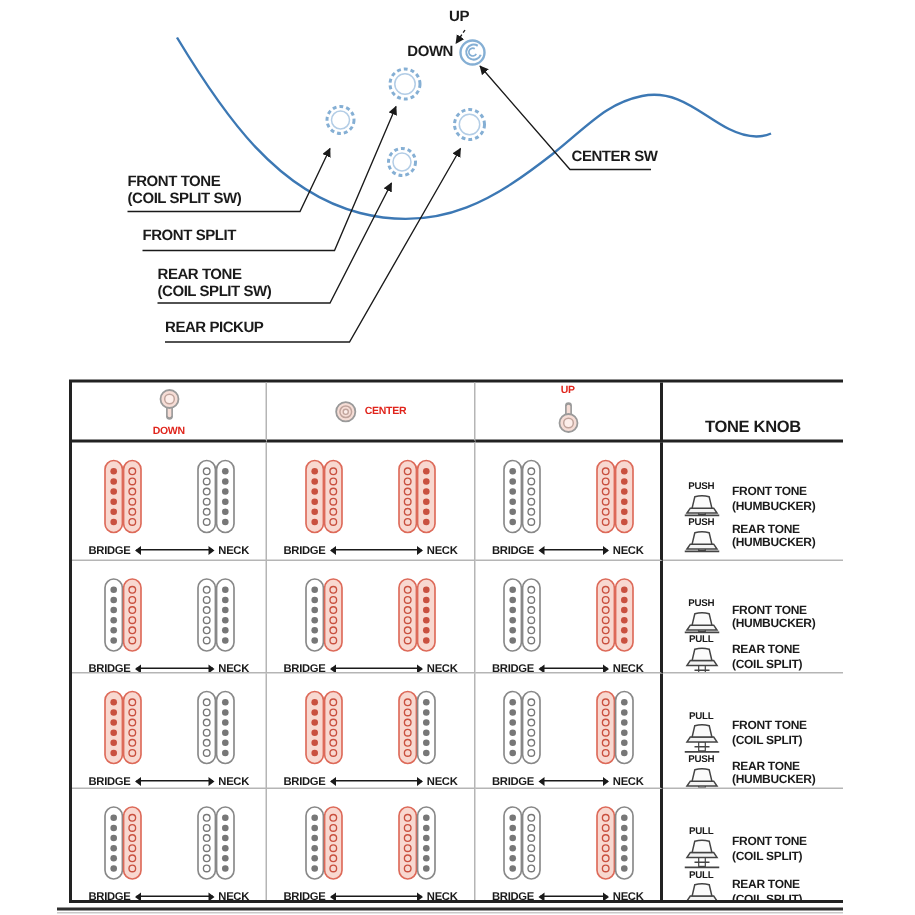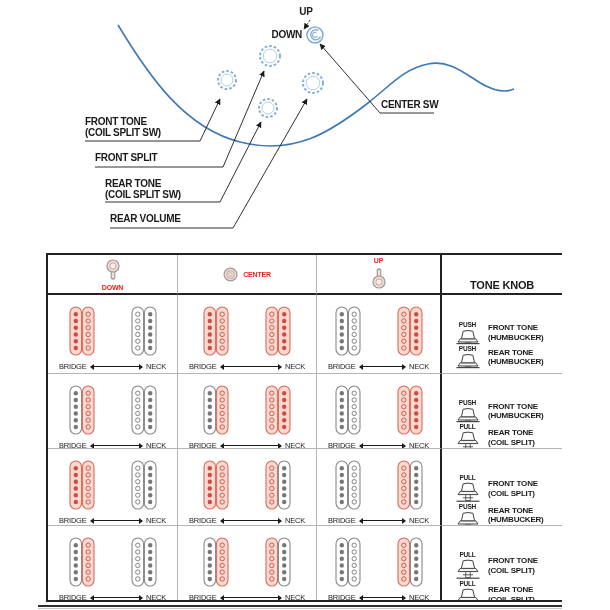--- a/index.html
+++ b/index.html
@@ -32,21 +32,21 @@
   .hdr { display:flex; align-items:center; justify-content:center; }
   .hdr-stack { flex-direction:column; gap:1px; }
   .red-mini { font-size:7px; font-weight:bold; color:#e0251c; letter-spacing:-0.2px; }
   .hdr-center-row { display:flex; flex-direction:row; align-items:center; gap:5px; }
   .tone-hdr { font-size:11px; font-weight:bold; letter-spacing:-0.2px; }
 
   .pcell { display:flex; flex-direction:column; padding-top:11px; }
   .pickups { display:flex; justify-content:center; gap:36px; }
   .bnrow {
     display:flex; align-items:center; margin-top:6px; padding:0 11px;
-    font-size:7.5px; font-weight:normal; letter-spacing:-0.2px;
+    font-size:7.5px; font-weight:bold; letter-spacing:-0.2px;
   }
   .arrow { flex:1; height:1px; background:#1a1a1a; position:relative; margin:0 4px; }
   .arrow::before {
     content:''; position:absolute; left:-1px; top:-2.5px;
     border-top:3px solid transparent; border-bottom:3px solid transparent;
     border-right:4.5px solid #1a1a1a;
   }
   .arrow::after {
     content:''; position:absolute; right:-1px; top:-2.5px;
     border-top:3px solid transparent; border-bottom:3px solid transparent;
@@ -116,21 +116,21 @@
       <div>(COIL SPLIT SW)</div>
   </div>
   <div class="dlabel" style="left:95px; top:153px;">
     <div>FRONT SPLIT</div>
   </div>
   <div class="dlabel" style="left:105px; top:179px;">
     <div>REAR TONE</div>
       <div>(COIL SPLIT SW)</div>
   </div>
   <div class="dlabel" style="left:110px; top:214px;">
-    <div>REAR VOLUME</div>
+    <div>REAR PICKUP</div>
   </div>
 
   <div class="grid" id="grid">
 
     <div class="c hdr hdr-stack">
       <svg width="22" height="26" viewBox="0 0 22 26">
         <line x1="11" y1="9" x2="11" y2="20.5" stroke="#9a9a9a" stroke-width="4.6" stroke-linecap="round"></line>
         <line x1="11" y1="9" x2="11" y2="20" stroke="#f6ddd6" stroke-width="2.4" stroke-linecap="round"></line>
         <circle cx="11" cy="9" r="6" fill="#f6ddd6" stroke="#9a9a9a" stroke-width="1.2"></circle>
         <circle cx="11" cy="9" r="3.2" fill="#fdeeea" stroke="#c0a49c" stroke-width="1"></circle>

